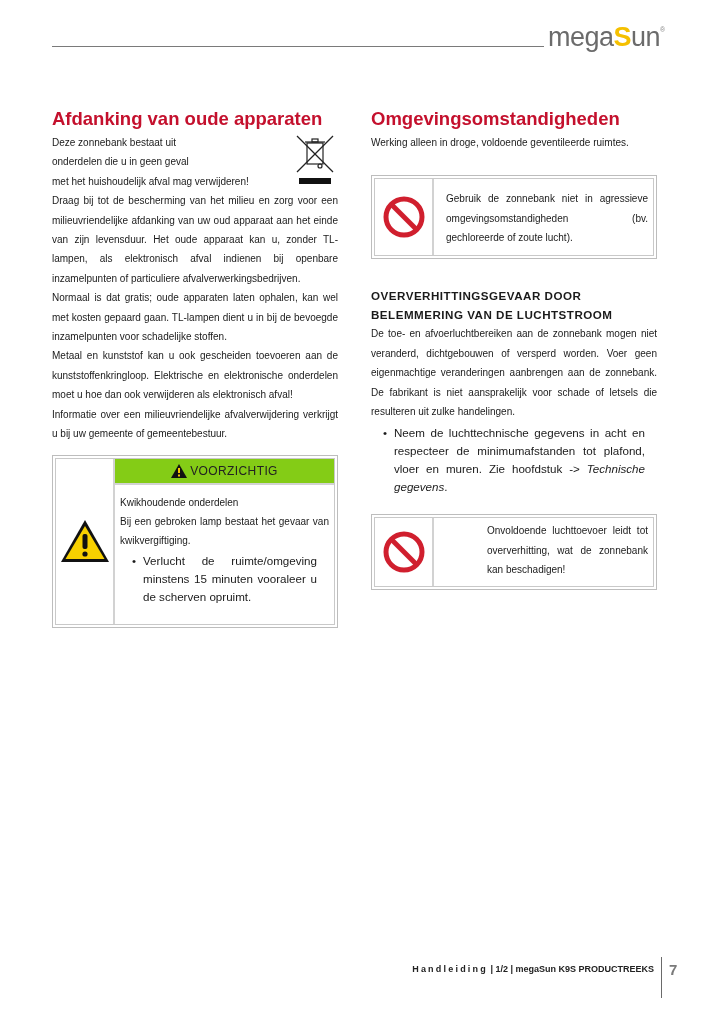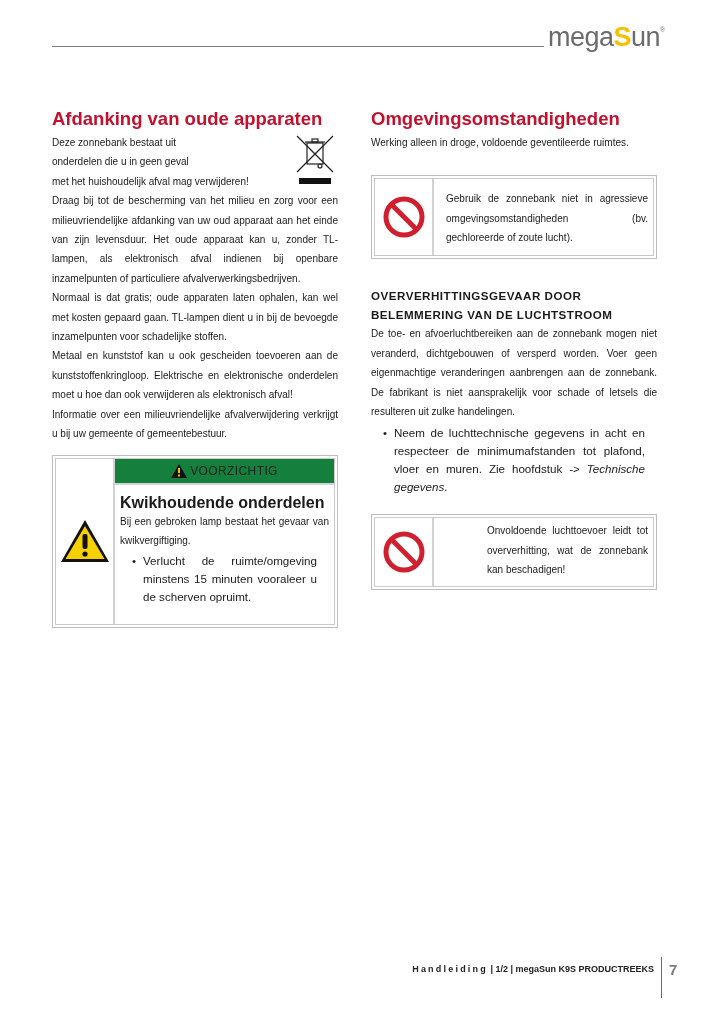--- a/index.html
+++ b/index.html
@@ -19,24 +19,24 @@
   p.t { font-size:10px; line-height:19.4px; margin:0; text-align:justify; }
   .intro-wrap { position:relative; }
   .intro-lines p { text-align:left; }
   .weee { position:absolute; right:2px; top:0px; width:42px; height:52px; }
 
   .box { border:1px solid #bdbdbd; padding:2px; }
   .box-inner { display:flex; border:1px solid #c9c9c9; }
   .box-icon-cell { width:57px; border-right:2px solid #d2d2d2; display:flex; align-items:center; justify-content:center; }
   .box-text-cell { flex:1; padding:4px 5px 6px 5px; }
 
-  .caution-head { background:#15803d; height:24px; display:flex; align-items:center; justify-content:center;
+  .caution-head { background:#84cc16; height:24px; display:flex; align-items:center; justify-content:center;
                   font-size:12px; color:#222; letter-spacing:0.4px; border-bottom:2px solid #d2d2d2; }
   .caution-head svg { margin-right:3px; }
-  .caution-title { font-size:16px; font-weight:bold; line-height:19px; margin-top:4px; }
+  .caution-title { font-size:10px; font-weight:normal; line-height:19px; margin-top:4px; }
   ul.bl { list-style:none; margin:12px; padding:0; }
   ul.bl li { font-size:11.6px; line-height:18px; text-align:justify; padding-left:11px; position:relative; }
   ul.bl li::before { content:"•"; position:absolute; left:0; top:0; }
 
   h2.caps { font-size:11.6px; font-weight:bold; letter-spacing:0.5px; line-height:19px; margin:0; color:#1a1a1a; }
 
   .footer { position:absolute; top:964px; right:70px; font-size:9px; color:#222; }
   .footer .hl { letter-spacing:2.2px;font-weight:bold; }
   .footer .b { font-weight:bold; }
   .footer-line { position:absolute; left:661px; top:957px; width:1px; height:41px; background:#6a6a6a; }

